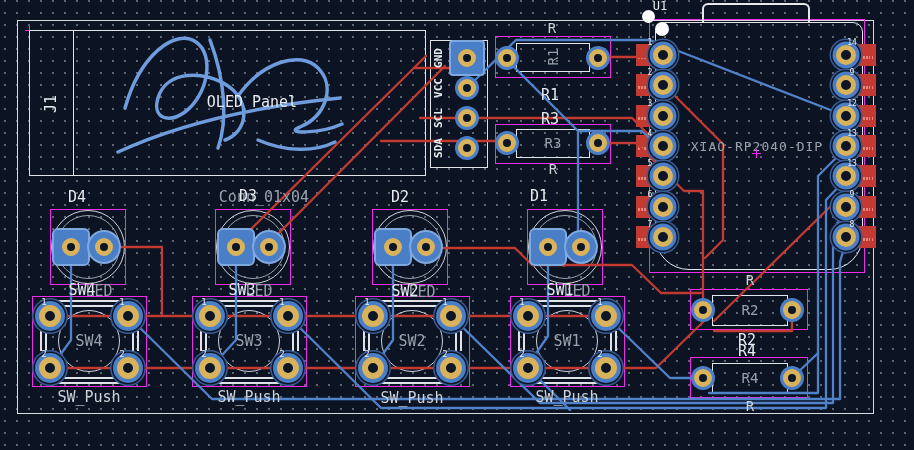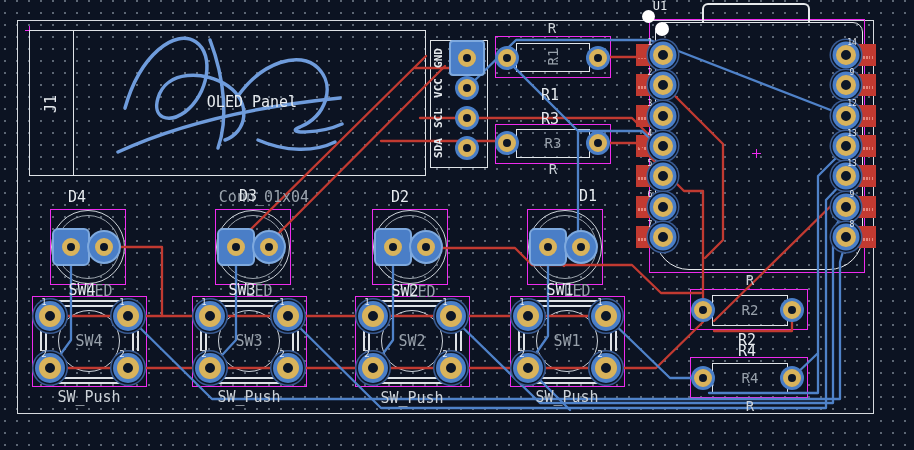--- a/index.html
+++ b/index.html
@@ -78,20 +78,21 @@
   <div class="ring pad-s padz" style="left:589px;top:134px;"></div>
   <span class="t s14 fab" style="left:553px;top:143px;z-index:1;">R3</span>
   <span class="t s14 dim lblz" style="left:553px;top:169px;">R</span>
 
   <div class="court" style="left:649px;top:19px;width:216px;height:254px;"></div>
   <div class="abs" style="left:702px;top:3px;width:108px;height:20px;border:2px solid #e6e9ec;border-bottom:none;border-radius:6px 6px 0 0;z-index:1;"></div>
   <div class="abs" style="left:655px;top:22px;width:208px;height:248px;border:1.8px solid #e6e9ec;border-radius:10px 10px 34px 34px;z-index:1;"></div>
   <div class="circle" style="left:642px;top:10px;width:13px;height:13px;background:#fff;z-index:2;"></div>
   <div class="circle" style="left:655px;top:22px;width:14px;height:14px;background:#fff;z-index:2;"></div>
   <span class="t s12 silk lblz" style="left:660px;top:6px;">U1</span>
+  <span class="t s13 fab lblz" style="left:757px;top:146px;">XIAO-RP2040-DIP</span>
   <div class="mg" style="left:752px;top:153px;width:9px;height:1px;z-index:5;"></div>
   <div class="mg" style="left:756px;top:149px;width:1px;height:9px;z-index:5;"></div>
 
   <div class="rpad copz" style="left:636px;top:44px;width:32px;"></div>
   <div class="rpad copz" style="left:636px;top:74px;width:32px;"></div>
   <div class="rpad copz" style="left:636px;top:105px;width:32px;"></div>
   <div class="rpad copz" style="left:636px;top:135px;width:32px;"></div>
   <div class="rpad copz" style="left:636px;top:165px;width:32px;"></div>
   <div class="rpad copz" style="left:636px;top:196px;width:32px;"></div>
   <div class="rpad copz" style="left:636px;top:226px;width:32px;"></div>
@@ -182,21 +183,21 @@
 
   <span class="t s15 silk lblz" style="left:400px;top:197px;">D2</span>
   <div class="court" style="left:372px;top:209px;width:76px;height:76px;"></div>
   <div class="circle ccirc1" style="left:373px;top:210px;z-index:1;"></div>
   <div class="circle ccirc2" style="left:378px;top:215px;z-index:1;"></div>
   <div class="sqpad padz" style="left:374px;top:228px;"></div>
   <div class="ring pad-d padz" style="left:384px;top:238px;"></div>
   <div class="rndpad padz" style="left:409px;top:230px;"></div>
   <div class="ring pad-d padz" style="left:417px;top:238px;"></div>
 
-  <span class="t s15 silk lblz" style="left:588px;top:196px;">D1</span>
+  <span class="t s15 silk lblz" style="left:539px;top:196px;">D1</span>
   <div class="court" style="left:527px;top:209px;width:76px;height:76px;"></div>
   <div class="circle ccirc1" style="left:528px;top:210px;z-index:1;"></div>
   <div class="circle ccirc2" style="left:533px;top:215px;z-index:1;"></div>
   <div class="sqpad padz" style="left:529px;top:228px;"></div>
   <div class="ring pad-d padz" style="left:539px;top:238px;"></div>
   <div class="rndpad padz" style="left:564px;top:230px;"></div>
   <div class="ring pad-d padz" style="left:572px;top:238px;"></div>
 
   <span class="t s15 fab lblz" style="left:99px;top:291px;">LED</span>
   <span class="t s15 silk lblz" style="left:82px;top:290px;">SW4</span>

